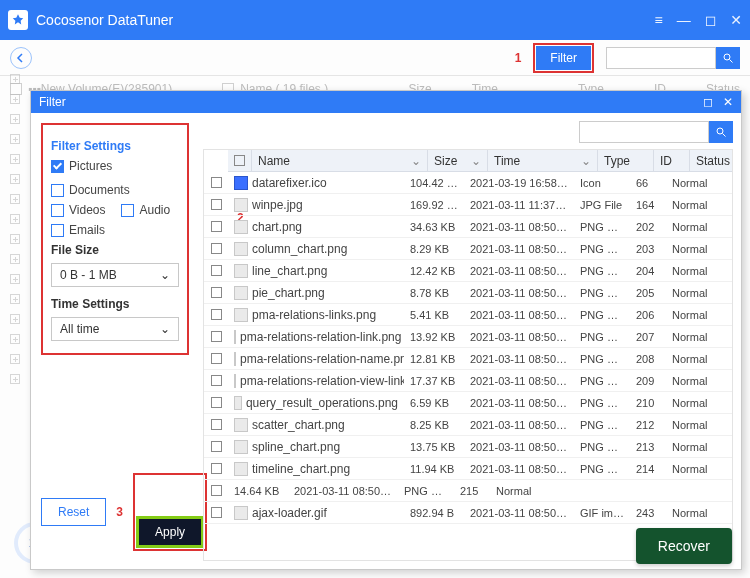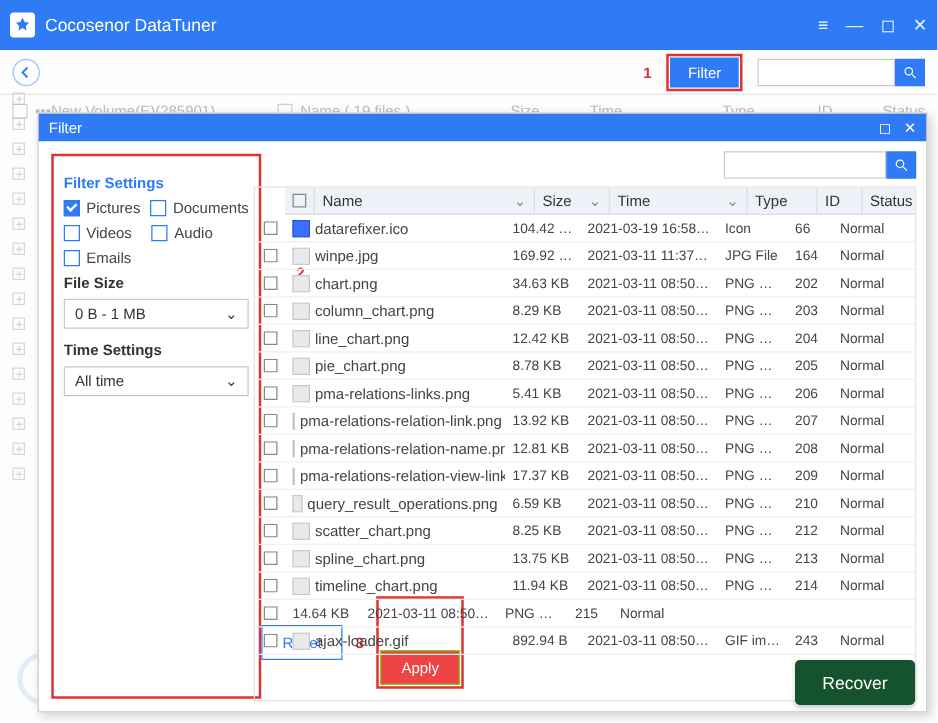--- a/index.html
+++ b/index.html
@@ -25,35 +25,35 @@
 .ghost-tree{position:absolute;left:2px;top:70px;width:26px;bottom:80px;display:flex;flex-direction:column;gap:10px;padding-top:4px;opacity:.55;}
 .ghost-tree .node{width:10px;height:10px;border:1px solid #b8b8b8;margin-left:8px;position:relative;}
 .ghost-tree .node::before,.ghost-tree .node::after{content:'';position:absolute;background:#b8b8b8;}
 .ghost-tree .node::before{width:5px;height:1px;top:4px;left:2px;}
 .ghost-tree .node::after{width:1px;height:5px;top:2px;left:4px;}
 
 .filter-dialog{position:absolute;left:30px;top:90px;right:8px;bottom:8px;background:#fff;border:1px solid #c9c9c9;box-shadow:3px 3px 8px rgba(0,0,0,.18);display:flex;flex-direction:column;}
 .dlg-title{height:22px;background:#2f7bf6;color:#fff;display:flex;align-items:center;padding:0 8px;font-size:11px;}
 .dlg-title .dlg-controls{margin-left:auto;display:flex;gap:10px;cursor:pointer;}
 .dlg-body{flex:1;display:flex;overflow:hidden;}
-.sidebar{width:168px;padding:10px;display:flex;}
+.sidebar{width:168px;padding:10px;display:flex;flex-direction:column;}
 .settings-box{border:2px solid #d33;padding:8px 8px 12px;flex:0 0 auto;}
 .section-title{color:#2f7bf6;font-weight:600;font-size:12px;margin:6px 0 6px;}
 .chk-row{display:flex;flex-wrap:wrap;gap:10px 8px;margin-bottom:6px;}
 .chk{display:flex;align-items:center;gap:5px;font-size:11px;color:#444;cursor:pointer;}
 .chkbox{width:13px;height:13px;border:1.5px solid #2f7bf6;display:inline-flex;align-items:center;justify-content:center;}
 .chkbox.checked{background:#2f7bf6;}
 .chkbox.checked::after{content:'';width:3px;height:6px;border:solid #fff;border-width:0 2px 2px 0;transform:rotate(45deg);margin-top:-2px;}
 .select{border:1px solid #c8c8c8;height:24px;display:flex;align-items:center;justify-content:space-between;padding:0 8px;font-size:11px;color:#333;cursor:pointer;margin-top:2px;}
 .select .chev{color:#333;}
 
 .btns{margin-top:auto;display:flex;align-items:center;gap:10px;padding:8px 0;}
 .btn{padding:6px 16px;border:1px solid #2f7bf6;font-size:12px;cursor:pointer;}
 .btn.reset{background:#fff;color:#2f7bf6;}
-.btn.apply{background:#ef4444;color:#fff;border:1px solid #84cc16;margin-top:40px;}
+.btn.apply{background:#0f172a;color:#fff;border:3px solid #84cc16;margin-top:40px;}
 .apply-box{border:2px solid #d33;padding:1px;}
 .callout3{color:#d33;font-weight:700;}
 
 .main{flex:1;display:flex;flex-direction:column;padding:8px 8px 8px 4px;overflow:hidden;}
 .main .callout2{color:#d33;font-weight:700;position:absolute;left:206px;top:120px;}
 .main-search{display:flex;justify-content:flex-end;margin-bottom:6px;}
 .main-search input{width:130px;height:22px;border:1px solid #ccc;padding:0 4px;}
 .main-search .go{width:24px;height:22px;background:#2f7bf6;display:flex;align-items:center;justify-content:center;color:#fff;cursor:pointer;}
 .grid-wrap{flex:1;border:1px solid #e3e3e3;overflow:hidden;display:flex;}
 .grid{flex:1;overflow-y:auto;overflow-x:hidden;position:relative;}

